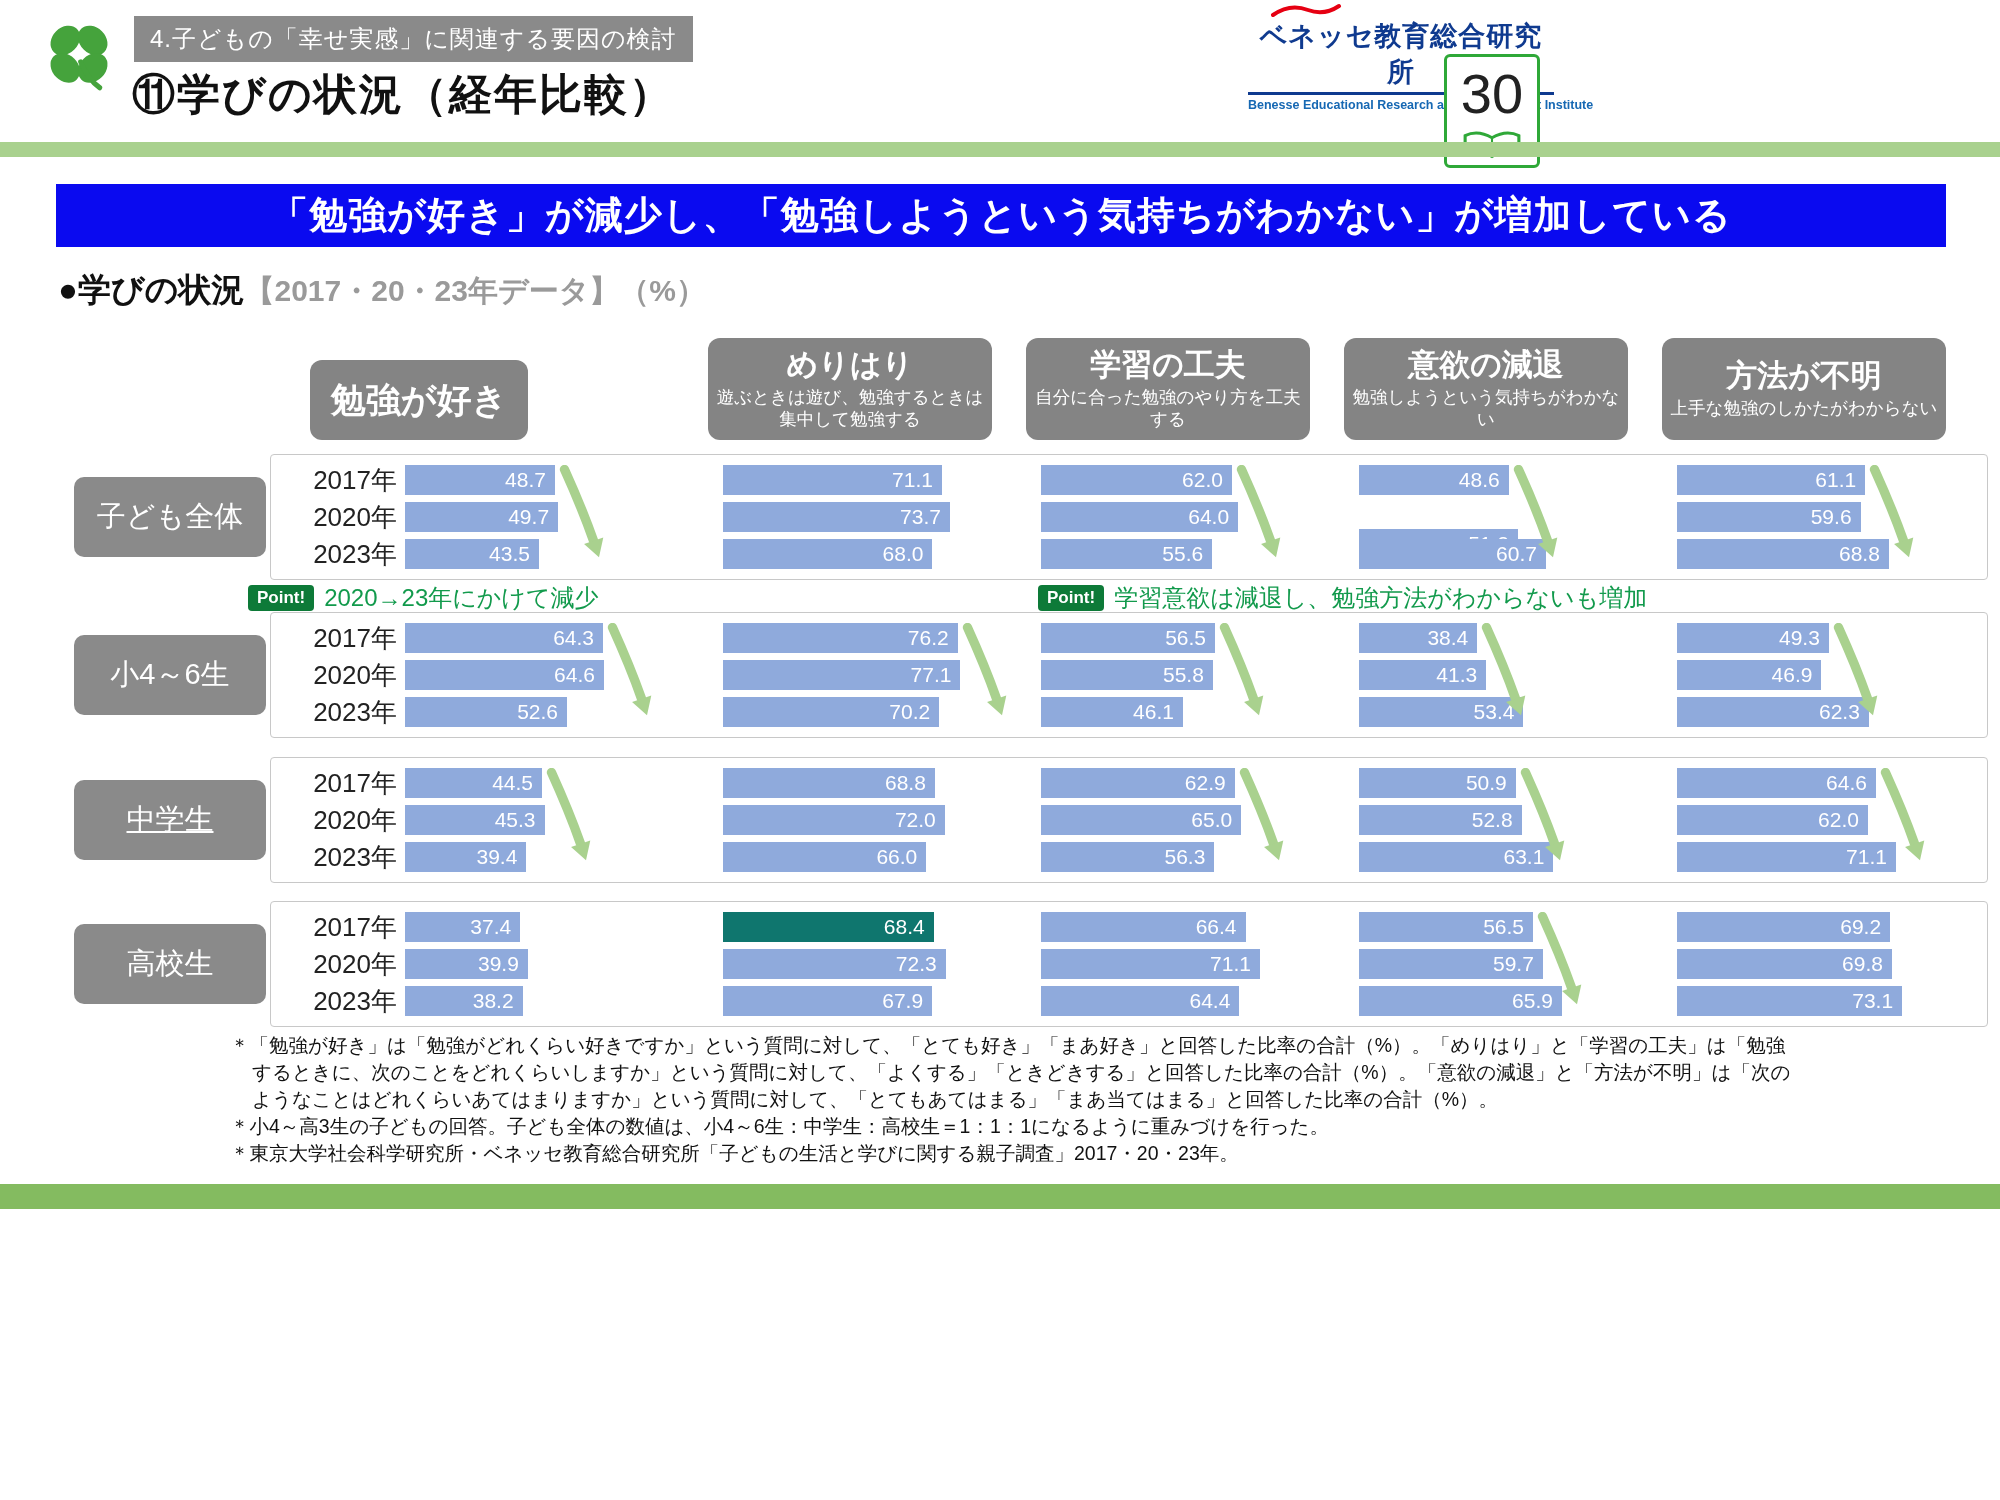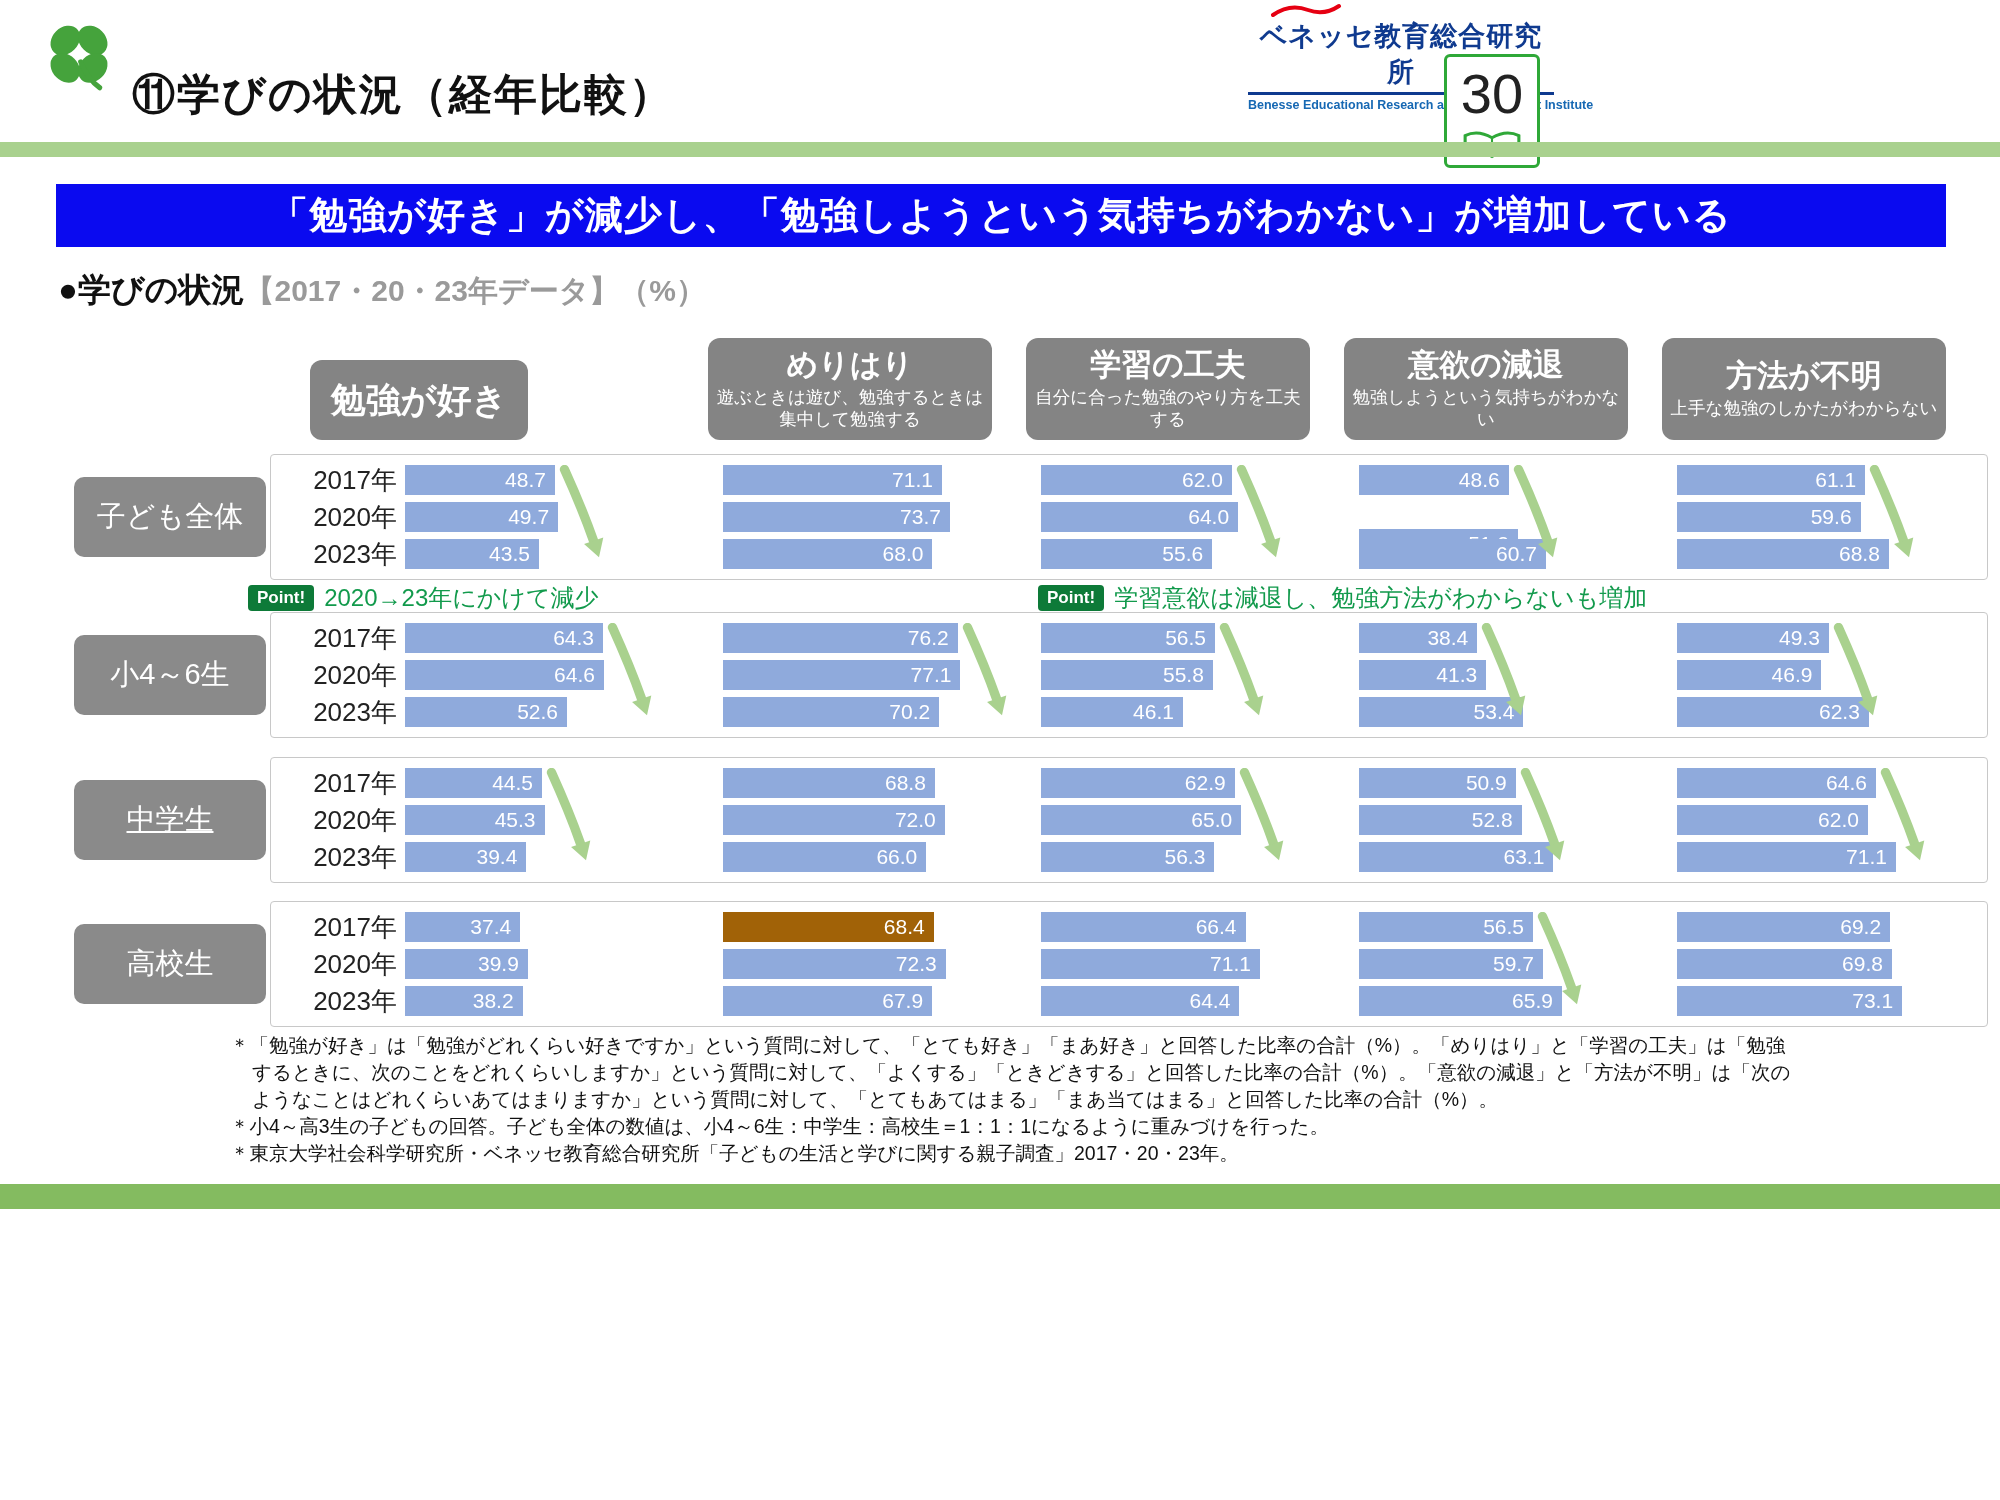--- a/index.html
+++ b/index.html
@@ -65,20 +65,21 @@
         <ellipse rx="19" ry="15" transform="translate(34,33) rotate(-45)"></ellipse>
         <ellipse rx="19" ry="15" transform="translate(66,33) rotate(45)"></ellipse>
         <ellipse rx="19" ry="15" transform="translate(34,65) rotate(45)"></ellipse>
         <ellipse rx="19" ry="15" transform="translate(66,65) rotate(-45)"></ellipse>
       </g>
       <path d="M52,58 Q60,78 74,88" stroke="#45a33c" stroke-width="6" fill="none" stroke-linecap="round"></path>
       <circle cx="50" cy="49" r="6" fill="#fff"></circle>
     </svg>
   </div>
 
+  <div class="abs tag">4.子どもの「幸せ実感」に関連する要因の検討</div>
   <h1 class="abs title">⑪学びの状況（経年比較）</h1>
 
   <div class="abs benesse">
     <svg class="swoosh" viewBox="0 0 72 18">
       <path d="M3,13 Q20,1 38,8 Q54,14 69,4" stroke="#e60012" stroke-width="4" fill="none" stroke-linecap="round"></path>
     </svg>
     <div class="benesse-main">ベネッセ教育総合研究所</div>
     <div class="benesse-sub">Benesse  Educational Research and Development Institute</div>
   </div>
 
@@ -336,21 +337,21 @@
       <div class="yearlabel" style="top: 84px;">2023年</div>
       <div class="bar" style="left: 134px; top: 10px; width: 115.192px; background: rgb(143, 170, 220);">
         <span class="barval">37.4</span>
       </div>
       <div class="bar" style="left: 134px; top: 47px; width: 122.892px; background: rgb(143, 170, 220);">
         <span class="barval">39.9</span>
       </div>
       <div class="bar" style="left: 134px; top: 84px; width: 117.656px; background: rgb(143, 170, 220);">
         <span class="barval">38.2</span>
       </div>
-      <div class="bar" style="left: 452px; top: 10px; width: 210.672px; background: #a16207;">
+      <div class="bar" style="left: 452px; top: 10px; width: 210.672px; background: #0f766e;">
         <span class="barval">68.4</span>
       </div>
       <div class="bar" style="left: 452px; top: 47px; width: 222.684px; background: rgb(143, 170, 220);">
         <span class="barval">72.3</span>
       </div>
       <div class="bar" style="left: 452px; top: 84px; width: 209.132px; background: rgb(143, 170, 220);">
         <span class="barval">67.9</span>
       </div>
       <div class="bar" style="left: 770px; top: 10px; width: 204.512px; background: rgb(143, 170, 220);">
         <span class="barval">66.4</span>

